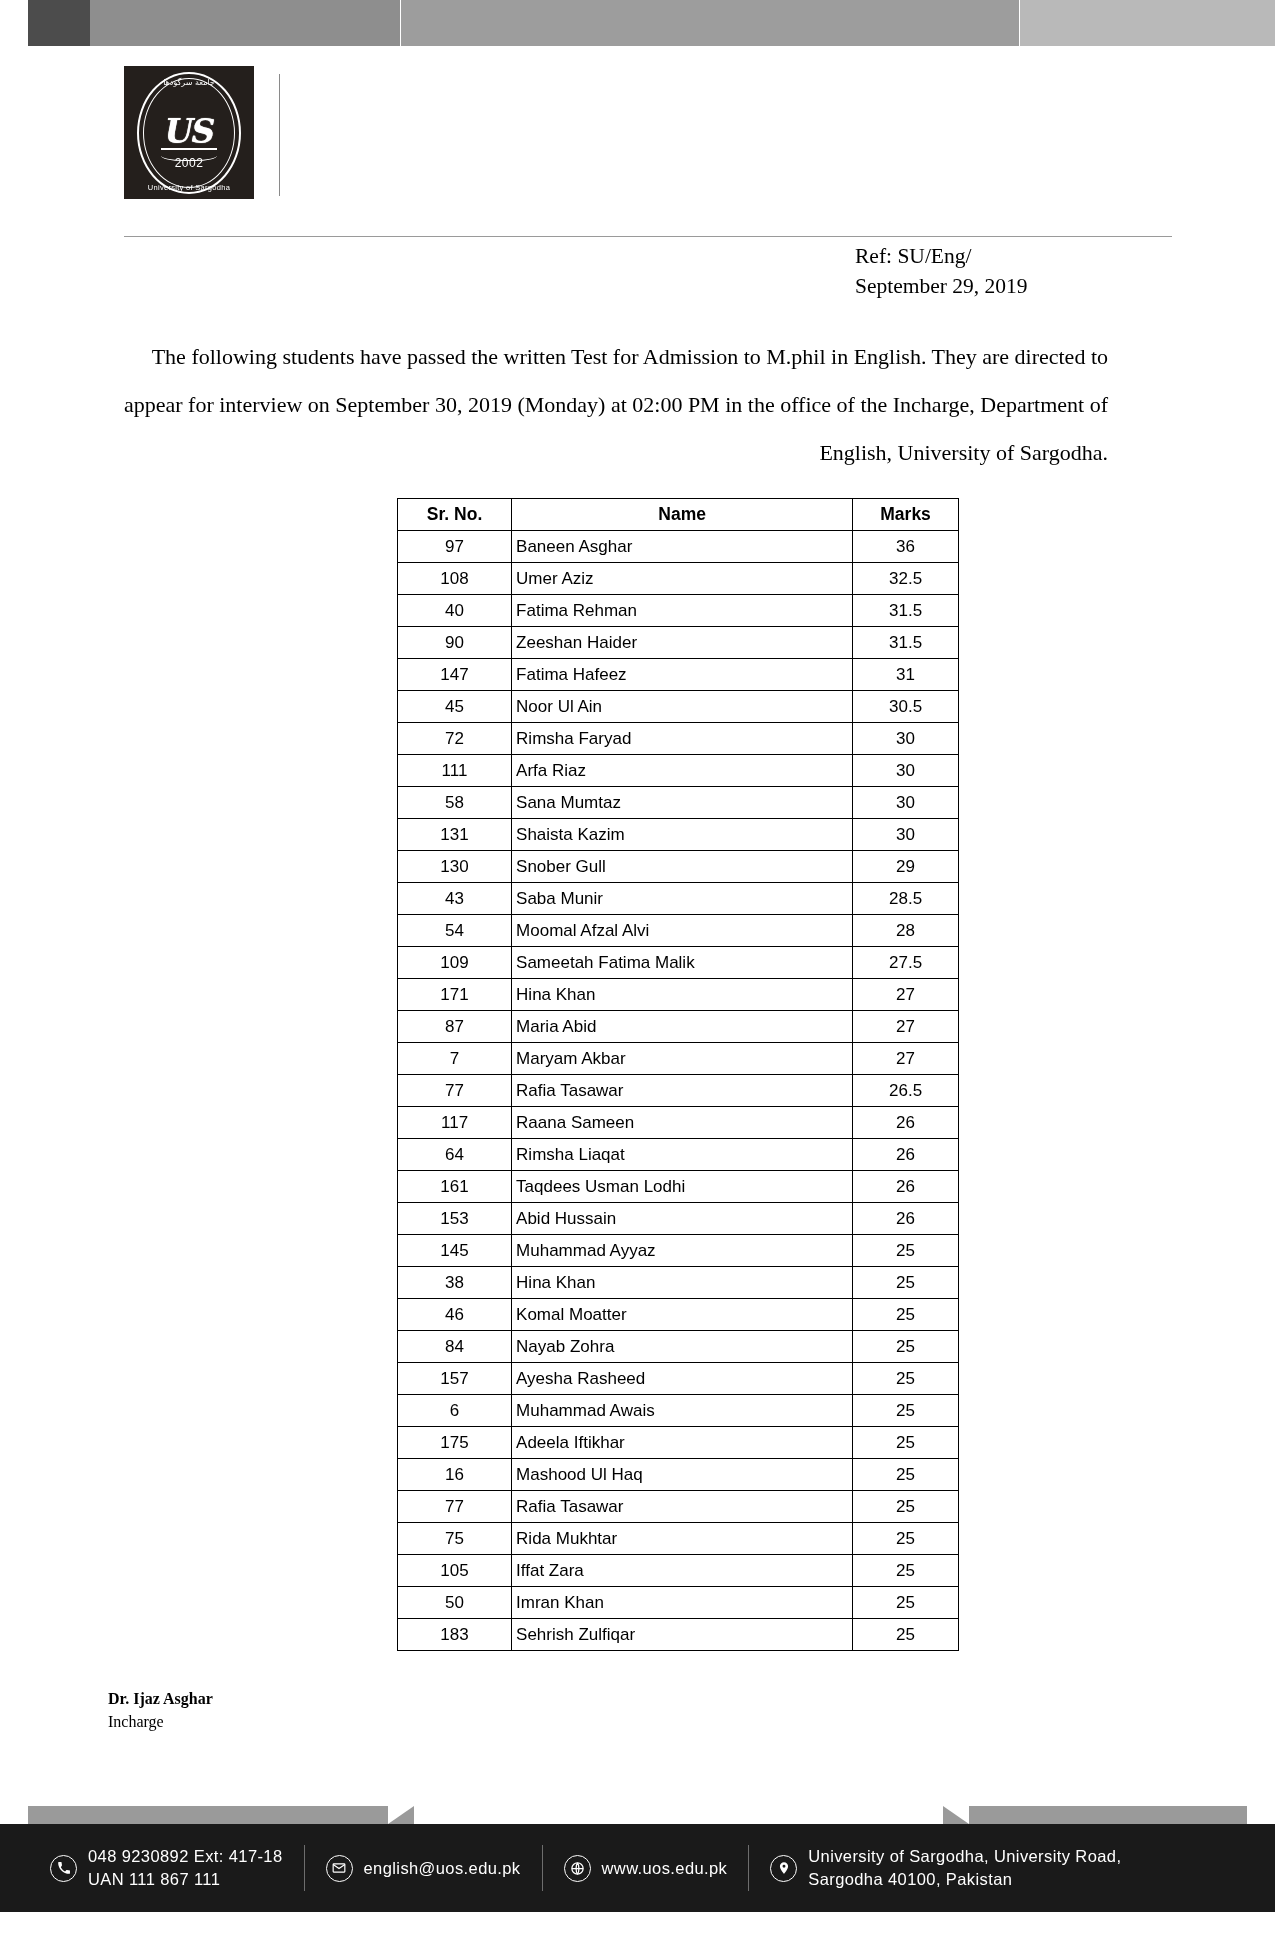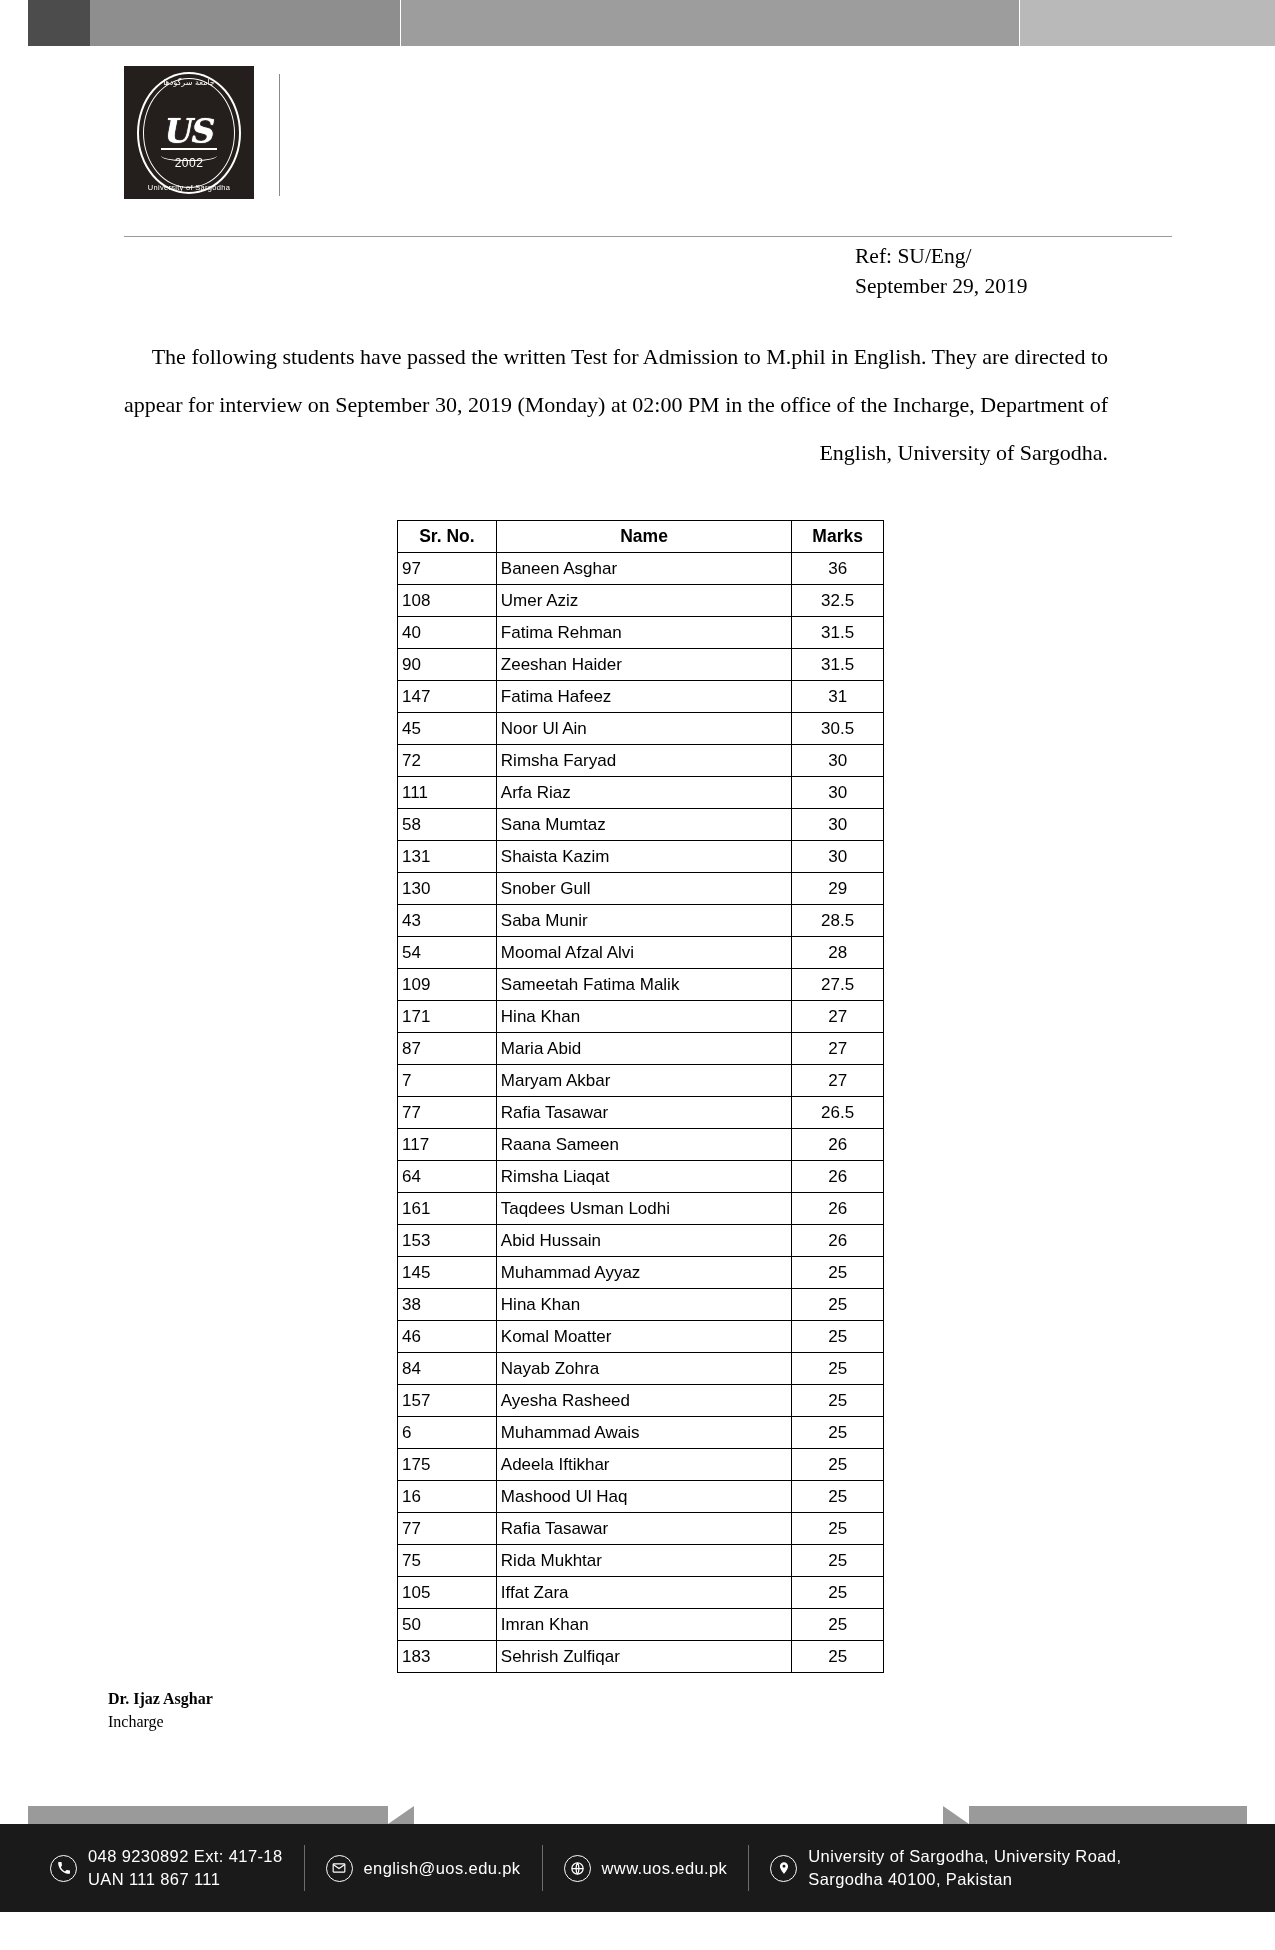--- a/index.html
+++ b/index.html
@@ -174,36 +174,36 @@
     font-family: "Liberation Serif", serif;
     font-size: 22px;
     color: #000;
     line-height: 48px;
     text-align: right;
   }
 
   
   .marks-table {
     position: absolute;
-    top: 520px;
+    top: 498px;
     left: 397px;
-    width: 487px;
+    width: 562px;
     border-collapse: collapse;
     font-family: "Liberation Sans", sans-serif;
     font-size: 17px;
     color: #000;
   }
   .marks-table th, .marks-table td {
     border: 1.6px solid #000;
     height: 31px;
     padding: 0 4px;
     line-height: 31px;
   }
   .marks-table th { font-weight: bold; text-align: center; font-size: 17.5px; }
-  .col-sr   { width: 97px;  }
+  .col-sr   { width: 97px;  text-align: center; }
   .col-name { width: 290px; text-align: left; padding-left: 9px; }
   .col-mark { width: 90px;  text-align: center; }
 
   
   .signature {
     position: absolute;
     top: 1687px;
     left: 108px;
     font-family: "Liberation Serif", serif;
     font-size: 16px;

